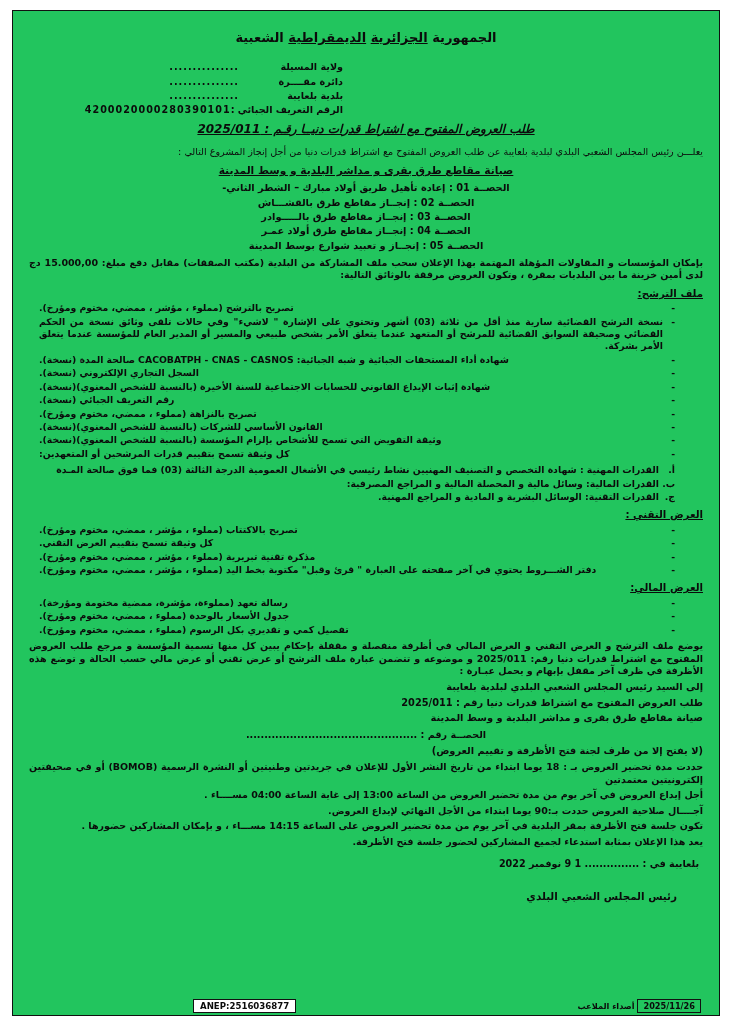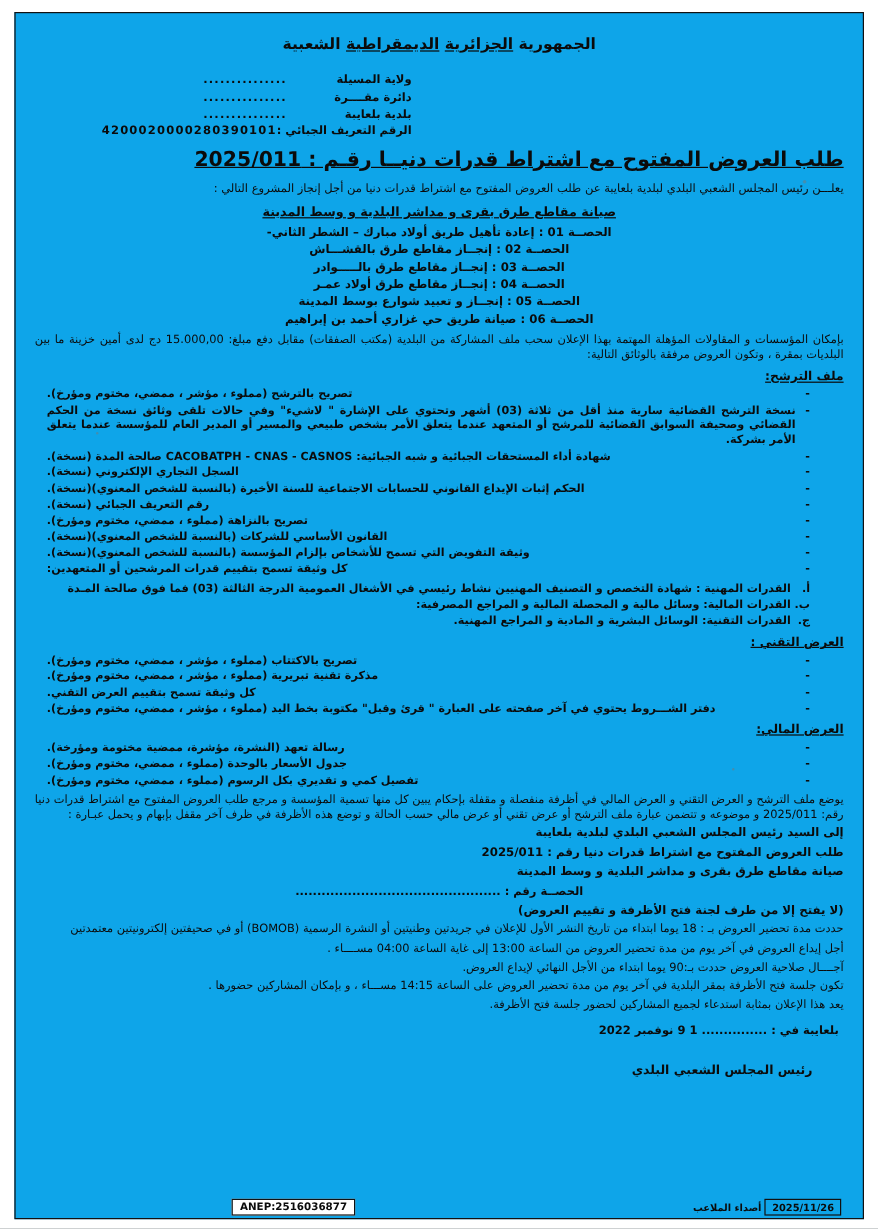--- a/index.html
+++ b/index.html
@@ -16,21 +16,21 @@
     font-family: "DejaVu Sans", "Liberation Sans", sans-serif;
     color: #0b0b0b;
   }
   .sheet {
     position: absolute;
     top: 10px;
     right: 12px;
     left: 12px;
     bottom: 8px;
     border: 1.5px solid #111;
-    background: #0ea5e9;
+    background: #22c55e;
   }
   .inner {
     position: absolute;
     top: 6px;
     right: 8px;
     left: 8px;
     bottom: 6px;
     padding: 2px 8px 0 8px;
     box-sizing: border-box;
     font-size: 9.4px;
@@ -55,24 +55,26 @@
   }
   .hdr-line {
     display: flex;
     justify-content: flex-start;
     white-space: nowrap;
   }
   .hdr-line .lbl { min-width: 104px; }
   .hdr-line .dots { letter-spacing: 1px; }
 
   .doc-title {
-    font-weight: bold;
-    font-size: 17px;
+    text-align: center;
+    font-weight: bold;
+    font-size: 12px;
     text-decoration: underline;
     margin: 4px 0 8px 0;
+    font-style: italic;
   }
 
   .para {
     text-align: justify;
     margin: 4px 0;
     font-size: 9.6px;
     font-weight: bold;
   }
   .para-normal { font-weight: normal; }
 
@@ -145,21 +147,21 @@
   }
 
   .center-b {
     text-align: right;
     font-weight: bold;
     font-size: 9.8px;
     margin: 3px 0;
   }
   .just-b {
     text-align: justify;
-    font-weight: normal;
+    font-weight: bold;
     font-size: 9.5px;
     margin: 3px 0;
   }
 
   .envelope-line {
     text-align: center;
     font-weight: bold;
     font-size: 9.6px;
     margin: 4px 0 2px 0;
   }
@@ -282,32 +284,31 @@
       <div class="para para-normal">يعلـــن رئيس المجلس الشعبي البلدي لبلدية بلعايبة عن طلب العروض المفتوح مع اشتراط قدرات دنيا من أجل إنجاز المشروع التالي :</div>
 
       <div class="project">صيانة مقاطع طرق بقرى و مداشر البلدية و وسط المدينة</div>
 
       <div class="lots">
         <div class="lot">الحصــة  01  : إعادة تأهيل طريق أولاد مبارك – الشطر الثاني-</div>
         <div class="lot">الحصــة  02  : إنجــاز مقاطع طرق بالقشـــاش</div>
         <div class="lot">الحصــة  03  : إنجــاز مقاطع طرق بالـــــوادر</div>
         <div class="lot">الحصــة  04  : إنجــاز مقاطع طرق أولاد عمـر</div>
         <div class="lot">الحصــة  05  : إنجــاز و تعبيد شوارع بوسط المدينة</div>
-        <div class="lot">الحصــة  06  : صيانة طريق حي غزاري أحمد بن إبراهيم</div>
       </div>
 
       <div class="just-b">بإمكان المؤسسات و المقاولات المؤهلة المهتمة بهذا الإعلان سحب ملف المشاركة من البلدية (مكتب الصفقات) مقابل دفع مبلغ: 15.000,00 دج لدى أمين خزينة ما بين البلديات بمقرة ، وتكون العروض مرفقة بالوثائق التالية:</div>
 
       <div class="section-head">ملف الترشح:</div>
       <ul class="bullets">
         <li>تصريح بالترشح (مملوء ، مؤشر ، ممضي، مختوم ومؤرخ).</li>
         <li class="wide">نسخة الترشح القضائية سارية منذ أقل من ثلاثة (03) أشهر وتحتوي على الإشارة " لاشيء" وفي حالات تلقى وثائق نسخة من الحكم القضائي وصحيفة السوابق القضائية للمرشح أو المتعهد عندما يتعلق الأمر بشخص طبيعي والمسير أو المدير العام للمؤسسة عندما يتعلق الأمر بشركة.</li>
         <li>شهادة أداء المستحقات الجبائية و شبه الجبائية: CACOBATPH - CNAS - CASNOS صالحة المدة (نسخة).</li>
         <li>السجل التجاري الإلكتروني (نسخة).</li>
-        <li>الحكم إثبات الإيداع القانوني للحسابات الاجتماعية للسنة الأخيرة (بالنسبة للشخص المعنوي)(نسخة).</li>
+        <li>شهادة إثبات الإيداع القانوني للحسابات الاجتماعية للسنة الأخيرة (بالنسبة للشخص المعنوي)(نسخة).</li>
         <li>رقم التعريف الجبائي (نسخة).</li>
         <li>تصريح بالنزاهة (مملوء ، ممضي، مختوم ومؤرخ).</li>
         <li>القانون الأساسي للشركات (بالنسبة للشخص المعنوي)(نسخة).</li>
         <li>وثيقة التفويض التي تسمح للأشخاص بإلزام المؤسسة (بالنسبة للشخص المعنوي)(نسخة).</li>
         <li>كل وثيقة تسمح بتقييم قدرات المرشحين أو المتعهدين:</li>
       </ul>
 
       <ol class="caps">
         <li>
           <span class="mk">أ.</span>
@@ -319,28 +320,28 @@
         </li>
         <li>
           <span class="mk">ج.</span>
           <span>القدرات التقنية: الوسائل البشرية و المادية و المراجع المهنية.</span>
         </li>
       </ol>
 
       <div class="section-head">العرض التقني :</div>
       <ul class="bullets">
         <li>تصريح بالاكتتاب (مملوء ، مؤشر ، ممضي، مختوم ومؤرخ).</li>
+        <li>كل وثيقة تسمح بتقييم العرض التقني.</li>
         <li>مذكرة تقنية تبريرية (مملوء ، مؤشر ، ممضي، مختوم ومؤرخ).</li>
-        <li>كل وثيقة تسمح بتقييم العرض التقني.</li>
         <li>دفتر الشـــروط يحتوي في آخر صفحته على العبارة " قرئ وقبل" مكتوبة بخط اليد (مملوء ، مؤشر ، ممضي، مختوم ومؤرخ).</li>
       </ul>
 
       <div class="section-head">العرض المالي:</div>
       <ul class="bullets">
-        <li>رسالة تعهد (النشرة، مؤشرة، ممضية مختومة ومؤرخة).</li>
+        <li>رسالة تعهد (مملوءة، مؤشرة، ممضية مختومة ومؤرخة).</li>
         <li>جدول الأسعار بالوحدة (مملوء ، ممضي، مختوم ومؤرخ).</li>
         <li>تفصيل كمي و تقديري بكل الرسوم (مملوء ، ممضي، مختوم ومؤرخ).</li>
       </ul>
 
       <div class="just-b">يوضع ملف الترشح و العرض التقني و العرض المالي في أظرفة منفصلة و مقفلة بإحكام يبين كل منها تسمية المؤسسة و مرجع طلب العروض المفتوح مع اشتراط قدرات دنيا رقم: 2025/011 و موضوعه و تتضمن عبارة ملف الترشح أو عرض تقني أو عرض مالي حسب الحالة و توضع هذه الأظرفة في ظرف آخر مقفل بإبهام و يحمل عبـارة :</div>
 
       <div class="center-b">إلى السيد رئيس المجلس الشعبي البلدي لبلدية بلعايبة</div>
       <div class="center-b">طلب العروض المفتوح مع اشتراط قدرات دنيا رقم : 2025/011</div>
       <div class="center-b">صيانة مقاطع طرق بقرى و مداشر البلدية و وسط المدينة</div>
 

